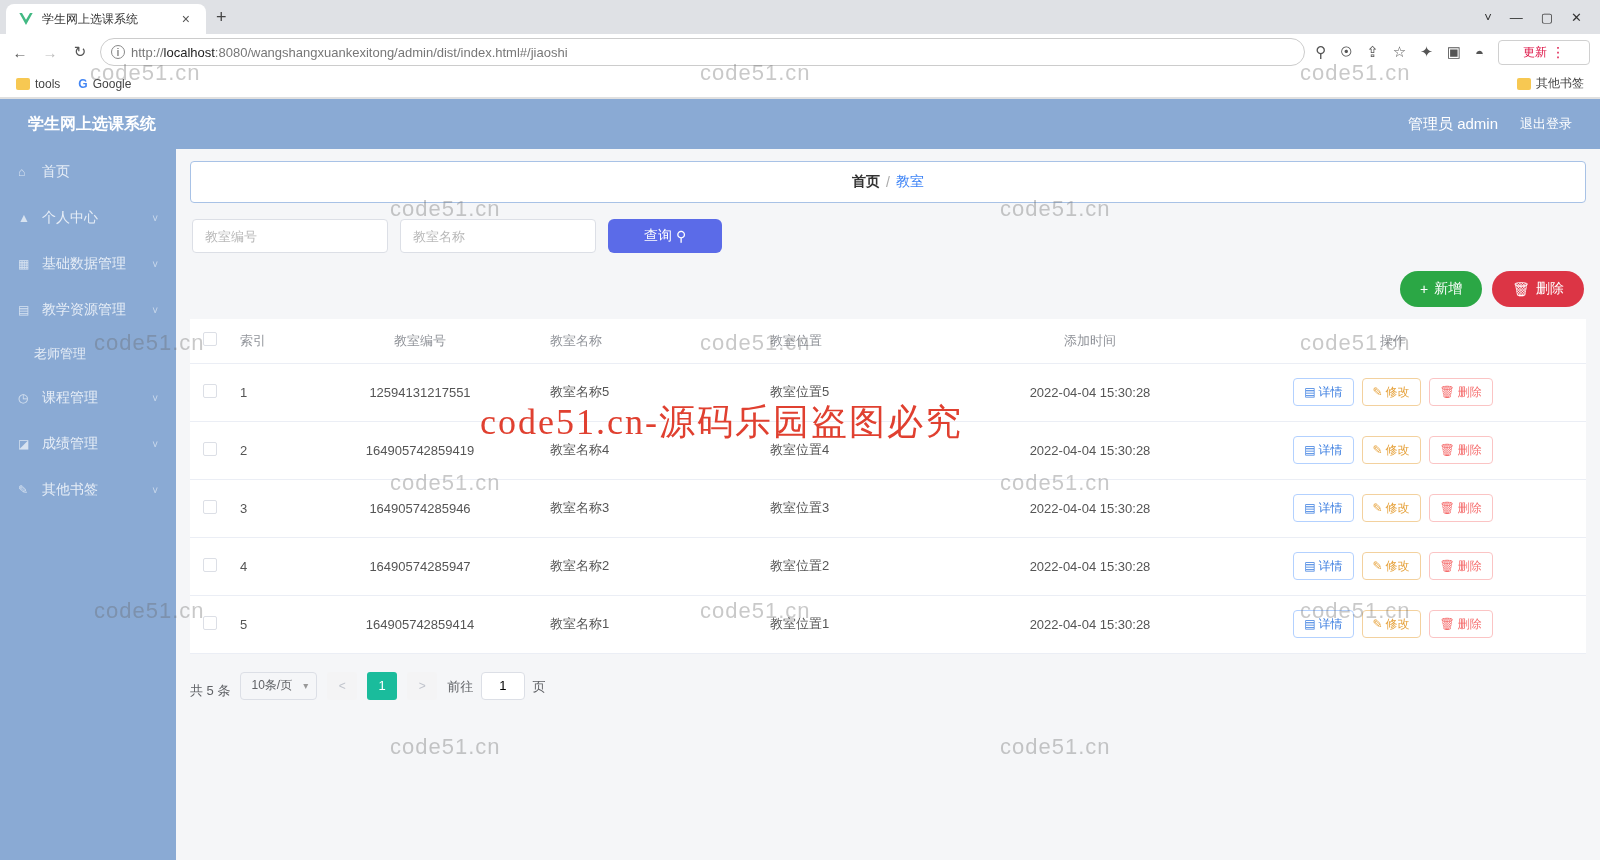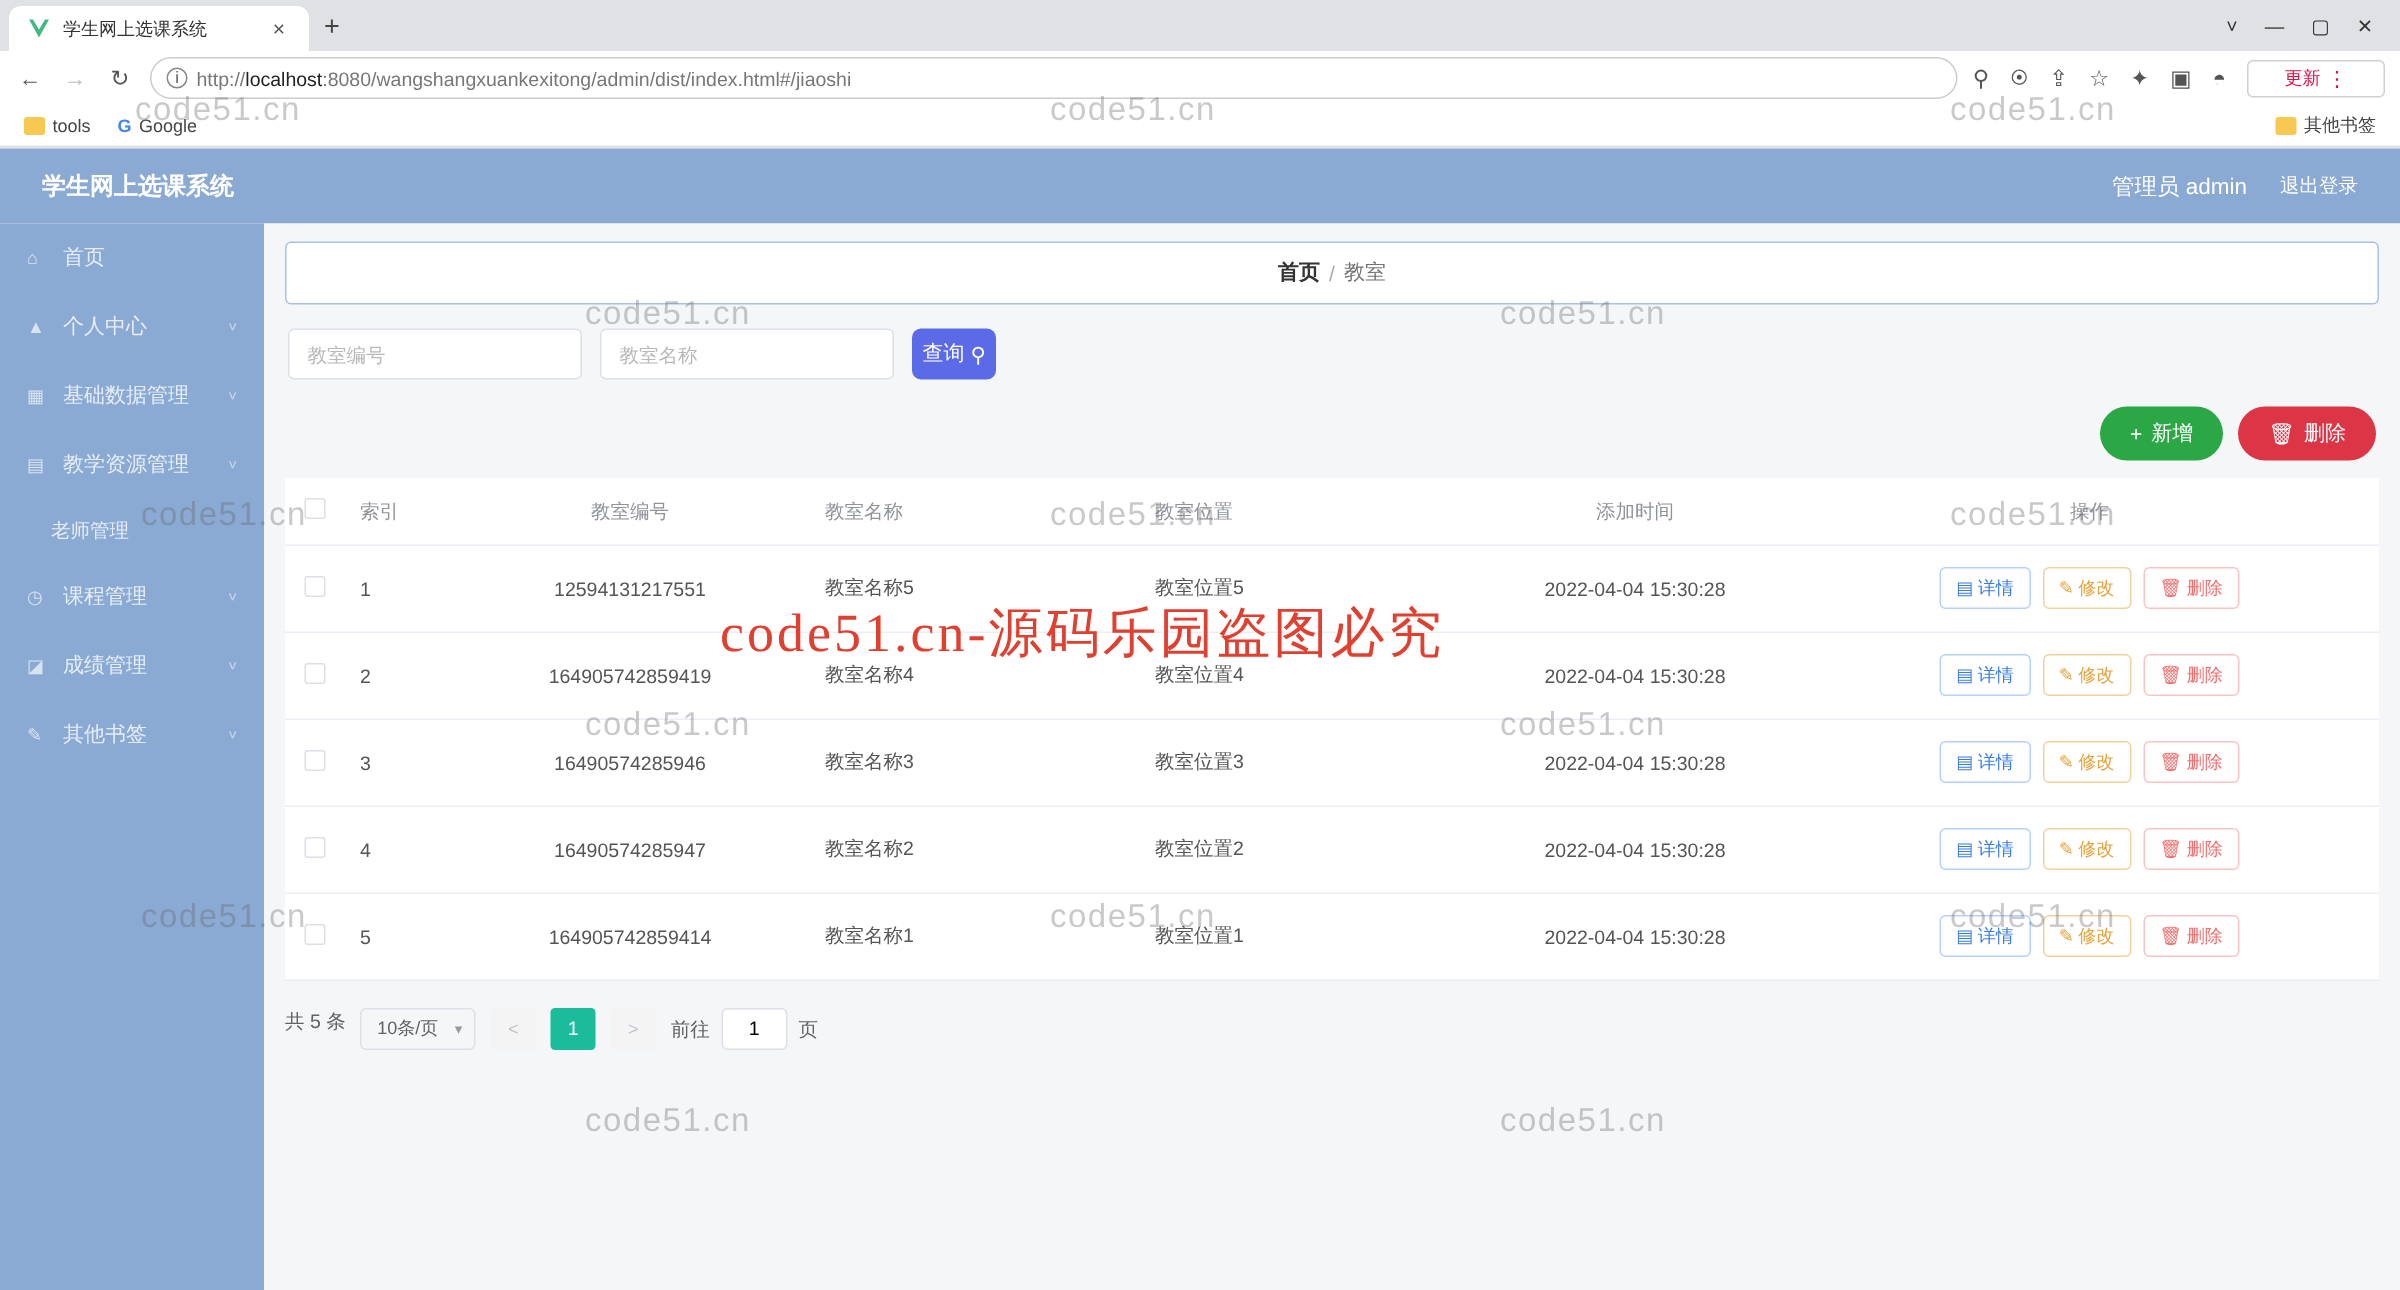--- a/index.html
+++ b/index.html
@@ -44,45 +44,45 @@
 .side-item { height: 46px; display: flex; align-items: center; padding: 0 18px; cursor: pointer; position: relative; color: #e6edf6; }
 .side-item.sub { padding-left: 34px; font-size: 13px; height: 42px; }
 .side-item.active { color: #fff; }
 .side-item .icon { width: 16px; margin-right: 8px; font-size: 12px; opacity: 0.85; }
 .side-item .chev { margin-left: auto; font-size: 10px; opacity: 0.7; }
 
 .main { flex: 1; background: #f5f6f8; padding: 12px 14px; overflow: auto; }
 .breadcrumb-card { background: #fff; border: 1px solid #a8c2e6; border-radius: 4px; height: 42px; display: flex; align-items: center; justify-content: center; font-size: 14px; margin-bottom: 16px; }
 .breadcrumb-card .home { font-weight: bold; color: #333; }
 .breadcrumb-card .sep { margin: 0 6px; color: #aaa; }
-.breadcrumb-card .curr { color: #737373; }
+.breadcrumb-card .curr { color: #3b82f6; }
 
 .search-row { display: flex; align-items: center; gap: 12px; margin-bottom: 18px; padding: 0 2px; }
 .search-input { width: 196px; height: 34px; border: 1px solid #dcdfe6; border-radius: 4px; padding: 0 12px; font-size: 13px; color: #333; }
 .search-input::placeholder { color: #b8b8b8; }
-.query-btn { height: 34px; background: #5b6be8; color: #fff; border: none; border-radius: 6px; padding: 0 7px; font-size: 14px; cursor: pointer; display: flex; align-items: center; gap: 4px; }
+.query-btn { height: 34px; background: #5b6be8; color: #fff; border: none; border-radius: 6px; padding: 0 36px; font-size: 14px; cursor: pointer; display: flex; align-items: center; gap: 4px; }
 
 .action-row { display: flex; justify-content: flex-end; gap: 10px; margin-bottom: 12px; padding: 0 2px; }
 .btn { height: 36px; border: none; border-radius: 18px; padding: 0 20px; font-size: 14px; color: #fff; cursor: pointer; display: flex; align-items: center; gap: 6px; }
 .btn.green { background: #2ba745; }
 .btn.red { background: #dc3545; }
 
 .table { width: 100%; border-collapse: collapse; background: #fff; }
 .table th, .table td { border-bottom: 1px solid #ebeef5; padding: 0 10px; text-align: left; font-size: 13px; font-weight: normal; color: #555; }
 .table th { height: 44px; color: #909399; }
 .table td { height: 58px; }
 .table .center { text-align: center; }
 .chk { width: 14px; height: 14px; border: 1px solid #dcdfe6; border-radius: 2px; display: inline-block; }
 .op-cell { display: flex; gap: 8px; justify-content: center; }
 .op-btn { height: 28px; border: 1px solid; border-radius: 4px; background: #fff; padding: 0 10px; font-size: 12px; cursor: pointer; display: flex; align-items: center; gap: 3px; }
 .op-btn.view { color: #3a7de0; border-color: #b3d1ff; }
 .op-btn.edit { color: #e6a23c; border-color: #f3d19e; }
 .op-btn.del { color: #f56c6c; border-color: #fbc4c4; }
 
-.pager { display: flex; align-items: flex-start; gap: 10px; margin-top: 18px; font-size: 13px; color: #606266; }
+.pager { display: flex; align-items: flex-end; gap: 10px; margin-top: 18px; font-size: 13px; color: #606266; }
 .page-select { height: 28px; border: 1px solid #dcdfe6; border-radius: 4px; padding: 0 24px 0 10px; font-size: 12px; position: relative; display: inline-flex; align-items: center; }
 .page-select:after { content: "▾"; position: absolute; right: 8px; color: #999; font-size: 10px; }
 .pg-btn { width: 30px; height: 28px; border: none; background: #f4f4f5; color: #c0c4cc; border-radius: 3px; cursor: pointer; font-size: 12px; }
 .pg-num { width: 30px; height: 28px; background: #1abc9c; color: #fff; border: none; border-radius: 3px; font-size: 13px; cursor: pointer; }
 .pg-goto input { width: 44px; height: 28px; border: 1px solid #dcdfe6; border-radius: 4px; text-align: center; margin: 0 4px; font-size: 13px; }
 
 
 .wm { position: absolute; color: rgba(100,100,100,0.35); font-size: 22px; font-family: Arial; pointer-events: none; letter-spacing: 1px; }
 .wm-big { position: absolute; color: #e04030; font-size: 36px; font-family: "SimSun", serif; pointer-events: none; letter-spacing: 2px; font-weight: normal; }
 </style>

